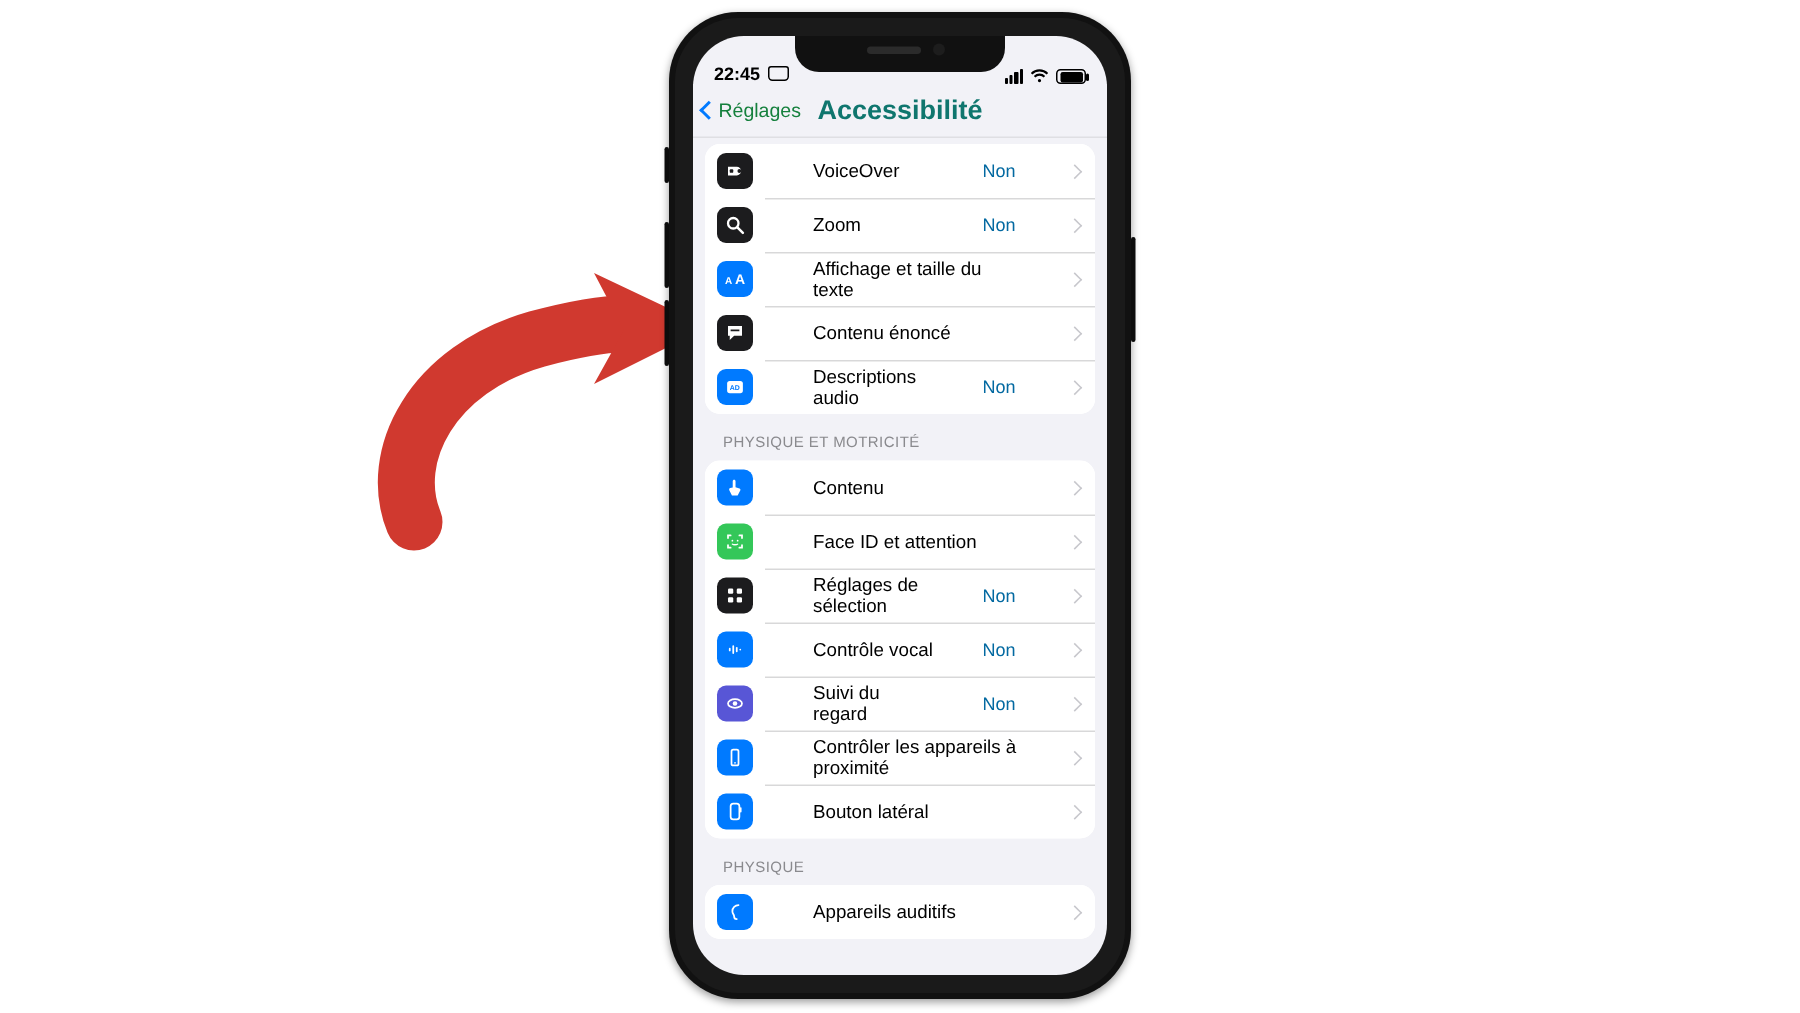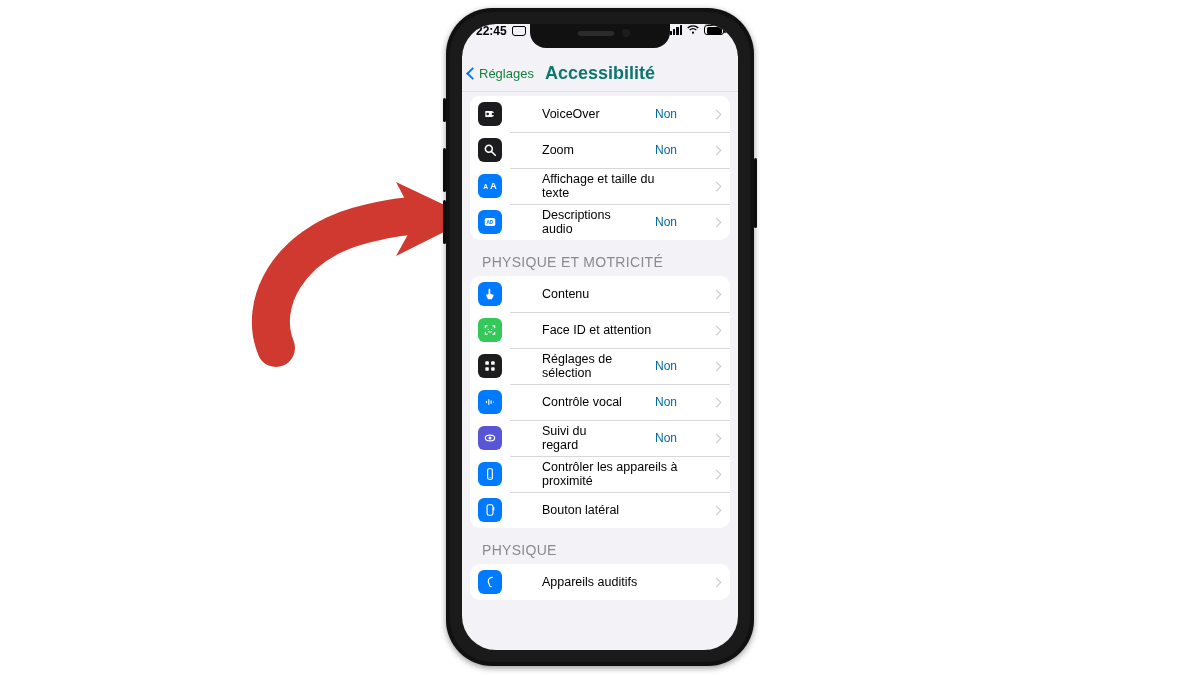--- a/index.html
+++ b/index.html
@@ -60,21 +60,21 @@
     border-radius: 2px;
   }
   .btn-left1 { left: -3px; top: 90px; width: 3px; height: 24px; }
   .btn-left2 { left: -3px; top: 140px; width: 3px; height: 44px; }
   .btn-left3 { left: -3px; top: 192px; width: 3px; height: 44px; }
   .btn-right { right: -3px; top: 150px; width: 3px; height: 70px; }
 
   
   .statusbar {
     height: 32px;
-    display: flex; align-items: flex-start; justify-content: space-between;
+    display: flex; align-items: flex-end; justify-content: space-between;
     padding: 0 14px;
     font-size: 12px; font-weight: 700; color: #000;
   }
   .statusbar .left { display: flex; align-items: center; gap: 5px; }
   .carplay-icon {
     width: 14px; height: 10px; border: 1.4px solid #000; border-radius: 2px 2px 3px 3px; position: relative;
   }
   .statusbar .right { display: flex; align-items: center; gap: 4px; }
   .sig { display: flex; align-items: flex-end; gap: 1.2px; }
   .sig i { width: 2.2px; background: #000; border-radius: .6px; }
@@ -100,21 +100,21 @@
   }
   .navbar .title { font-size: 18px; font-weight: 700; color:#0f766e; }
   .chev-left {
     width: 9px; height: 9px; border-left: 2px solid #007aff; border-bottom: 2px solid #007aff; transform: rotate(45deg);
   }
 
   
   .scroll { height: calc(100% - 68px); overflow: hidden; padding: 0 8px; }
   .section-group { background: #fff; border-radius: 10px; overflow: hidden; }
   .section-header {
-    font-size: 14px; color: #8a8a8e; letter-spacing: .3px;
+    font-size: 10px; color: #8a8a8e; letter-spacing: .3px;
     padding: 14px 10px 6px 12px;
   }
   .row {
     display: flex; align-items: center;
     height: 36px;
     padding: 0 10px 0 8px;
     background: #fff;
     position: relative;
     font-size: 12.5px; color: #000; gap: 32px;
   }
@@ -238,20 +238,30 @@
               <div class="icon bg-blue">
                 <svg width="16" height="14" viewBox="0 0 24 20">
                     <text x="2" y="15" font-size="10" font-weight="700" fill="#fff">A</text>
                     <text x="12" y="15" font-size="14" font-weight="700" fill="#fff">A</text>
                   </svg>
               </div>
               <div class="label">Affichage et taille du texte</div>
               <div class="disclosure"></div>
             </div>
             <div class="row">
+              <div class="icon bg-black">
+                <svg width="14" height="14" viewBox="0 0 24 24">
+                    <path fill="#fff" d="M4 4h16v11H11l-5 5v-5H4z"></path>
+                    <rect x="7" y="8" width="10" height="2" fill="#1c1c1e"></rect>
+                  </svg>
+              </div>
+              <div class="label">Contenu énoncé</div>
+              <div class="disclosure"></div>
+            </div>
+            <div class="row">
               <div class="icon bg-blue">
                 <svg width="14" height="14" viewBox="0 0 24 24">
                     <rect x="3" y="5" width="18" height="14" rx="3" fill="#fff"></rect>
                     <text x="6" y="15" font-size="8" font-weight="800" fill="#007aff">AD</text>
                   </svg>
               </div>
               <div class="label">Descriptions audio</div>
               <div class="value">Non</div>
               <div class="disclosure"></div>
             </div>

